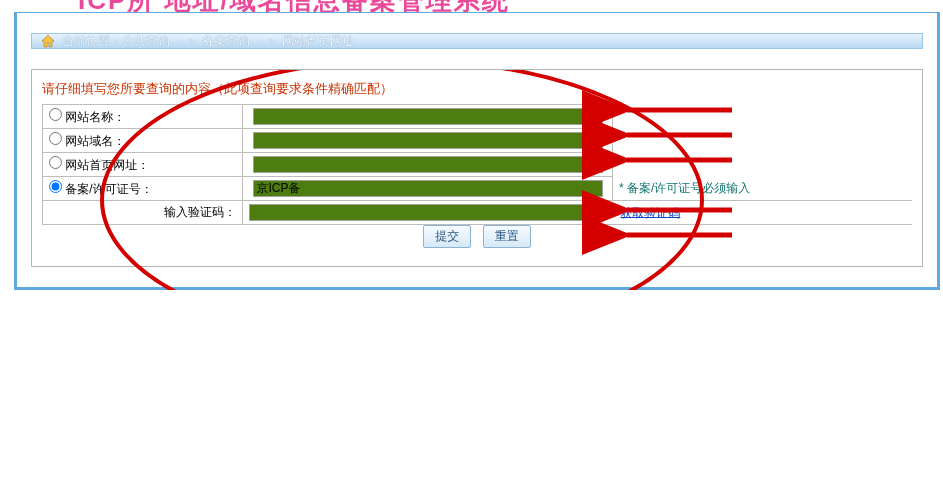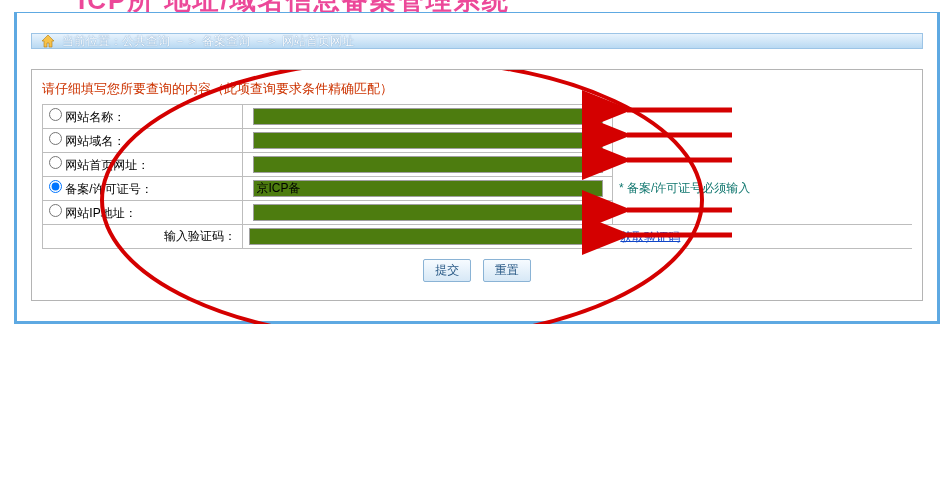--- a/index.html
+++ b/index.html
@@ -94,21 +94,21 @@
       height: 20px;
       font-size: 12px;
       background: #fff;
       border: 1px solid #7e7e7e;
     }
     .doc-select { width: 110px; }
     .doc-num-label { margin: 0 4px 0 8px; }
     .doc-num-input { width: 200px; height: 17px; border: 1px solid #a0a0a0; }
     .captcha-input { width: 70px; height: 17px; border: 1px solid #a0a0a0; margin-right: 18px; }
     .captcha-link { color: #1046c8; text-decoration: underline; cursor: pointer; }
-    .btn-row { text-align: center; margin-top: 10px; }
+    .btn-row { text-align: center; margin-top: 0; }
     .btn {
       display: inline-block;
       min-width: 48px;
       padding: 2px 10px;
       background: linear-gradient(#f6fbff, #d7e8f6);
       border: 1px solid #8ab3d5;
       color: #2a5a86;
       font-size: 12px;
       cursor: pointer;
       margin: 0 4px;
@@ -161,25 +161,20 @@
         <td class="label-cell"><input type="radio" name="q" style=""> <span>网站首页网址：</span></td>
         <td class="input-cell"><input type="text" value="" style=""></td>
         <td class="note-cell"></td>
       </tr>
       <tr>
         <td class="label-cell"><input type="radio" name="q" checked="" style=""> <span>备案/许可证号：</span></td>
         <td class="input-cell"><input type="text" value="京ICP备" style=""></td>
         <td class="note-cell"><span>* 备案/许可证号必须输入</span></td>
       </tr>
       <tr>
-        <td class="label-cell"><input type="radio" name="q" style=""> <span>网站IP地址：</span></td>
-        <td class="input-cell"><input type="text" value="" style=""></td>
-        <td class="note-cell"></td>
-      </tr>
-      <tr>
         <td class="label-cell" style="text-align:right; padding-left:50px;"><span>输入验证码：</span></td>
         <td class="input-cell" colspan="2" style="text-align:left; border-right:none;">
           <input type="text" class="captcha-input" style="">
           <a class="captcha-link">获取验证码</a>
         </td>
       </tr>
     </tbody>
       </table>
 
     <div class="btn-row">

